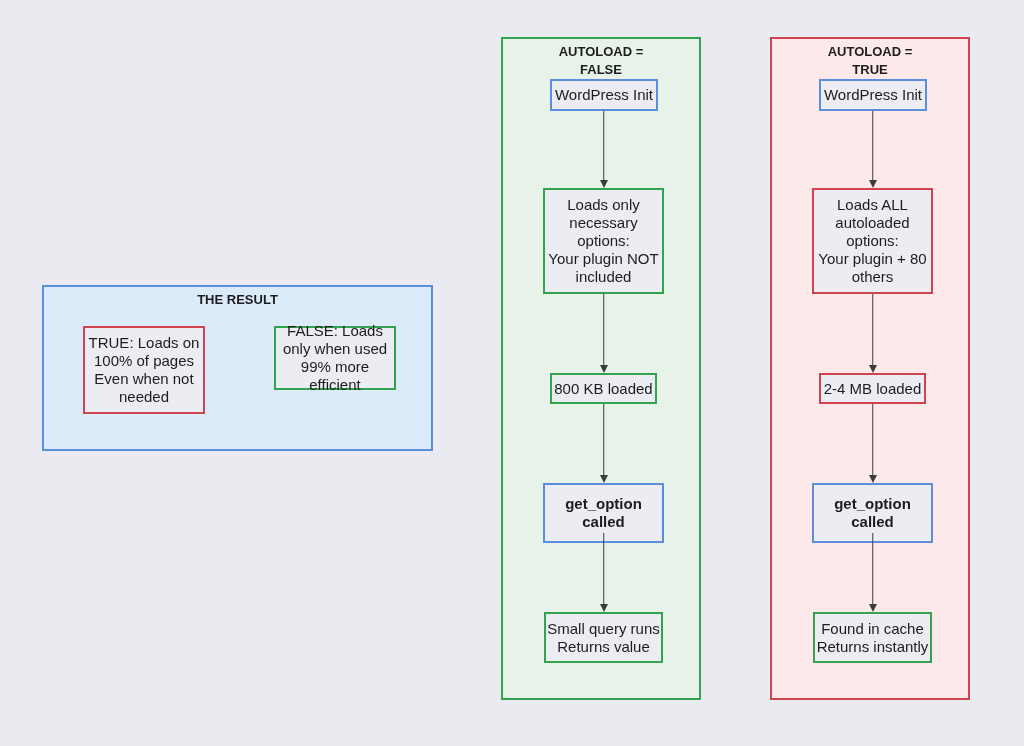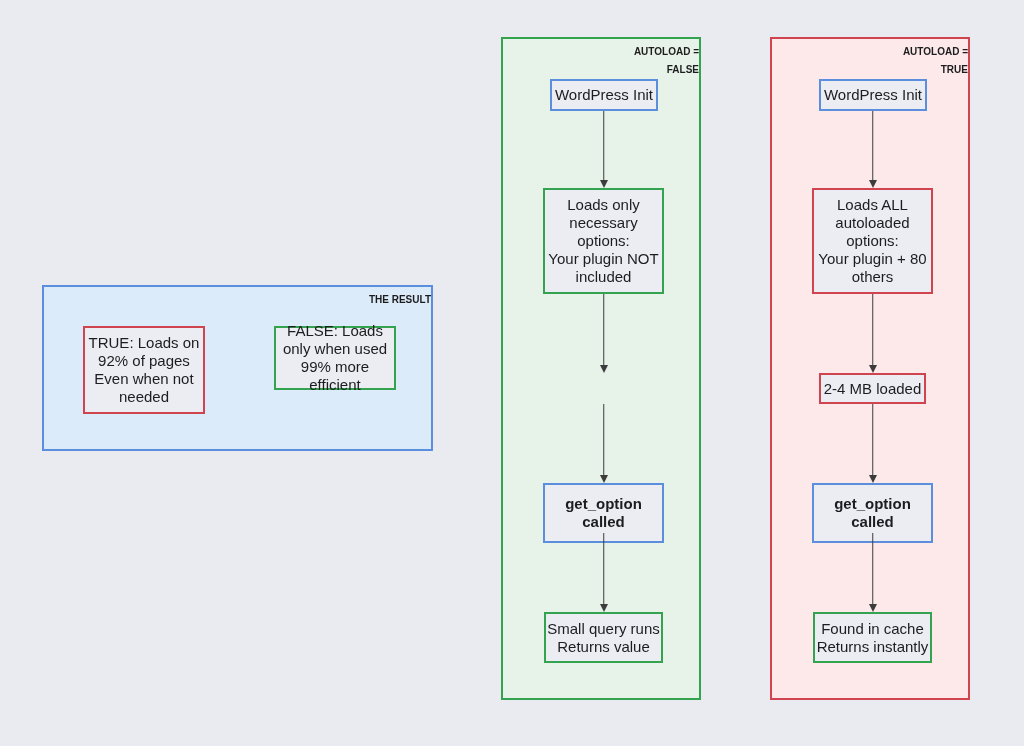--- a/index.html
+++ b/index.html
@@ -4,22 +4,22 @@
 <style>
   :root{
     --blue:#5B8FDE; --red:#D0444F; --green:#33A34F;
     --panel-blue-fill:#DCEBFA; --panel-green-fill:#E7F3E8; --panel-red-fill:#FDE9EA;
     --node-fill:#ECEDF3; --ink:#1d1d1f; --arrow:#3c3c3c; --bg:#EAEBF0;
   }
   html,body{margin:0;padding:0;}
   body{font-family:"Liberation Sans",sans-serif;color:var(--ink);}
   .canvas{position:relative;width:1024px;height:746px;background:var(--bg);overflow:hidden;}
   .panel{position:absolute;box-sizing:border-box;border:2px solid;}
-  .panel-title{position:absolute;top:4px;left:0;width:100%;text-align:right;
-    font-size:10px;line-height:18px;font-weight:600;white-space:pre-line;}
+  .panel-title{position:absolute;top:4px;left:0;width:100%;text-align:center;
+    font-size:13px;line-height:18px;font-weight:600;white-space:pre-line;}
   .node{position:absolute;box-sizing:border-box;border:2px solid;background:var(--node-fill);
     display:flex;align-items:center;justify-content:center;text-align:center;
     font-size:15px;line-height:18px;white-space:pre-line;}
   .b-blue{border-color:var(--blue);}
   .b-red{border-color:var(--red);}
   .b-green{border-color:var(--green);}
   .arrow{position:absolute;width:11px;}
   .arrow::before{content:"";position:absolute;left:50%;top:0;bottom:2px;width:1.5px;
     transform:translateX(-50%);background:var(--arrow);}
   .arrow::after{content:"";position:absolute;left:50%;bottom:0;width:0;height:0;
@@ -46,40 +46,41 @@
   .a4{left:95px;top:494px;height:79px;}
 </style>
 </head>
 <body>
 
 <div class="canvas">
 
   <div class="panel result-panel">
     <div class="panel-title">THE RESULT</div>
     <div class="node b-red result-true">TRUE: Loads on
-92% of pages
+100% of pages
 Even when not
 needed</div>
     <div class="node b-green result-false">FALSE: Loads
 only when used
 99% more
 efficient</div>
   </div>
 
   <div class="panel flow-false">
     <div class="panel-title">AUTOLOAD =
 FALSE</div>
     <div class="node b-blue n-wpinit">WordPress Init</div>
     <div class="arrow a1"></div>
     <div class="node b-green n-loads">Loads only
 necessary
 options:
 Your plugin NOT
 included</div>
     <div class="arrow a2"></div>
+    <div class="node b-green n-size">800 KB loaded</div>
     <div class="arrow a3"></div>
     <div class="node b-blue n-getopt">get_option
 called</div>
     <div class="arrow a4"></div>
     <div class="node b-green n-outcome">Small query runs
 Returns value</div>
   </div>
 
   <div class="panel flow-true">
     <div class="panel-title">AUTOLOAD =

